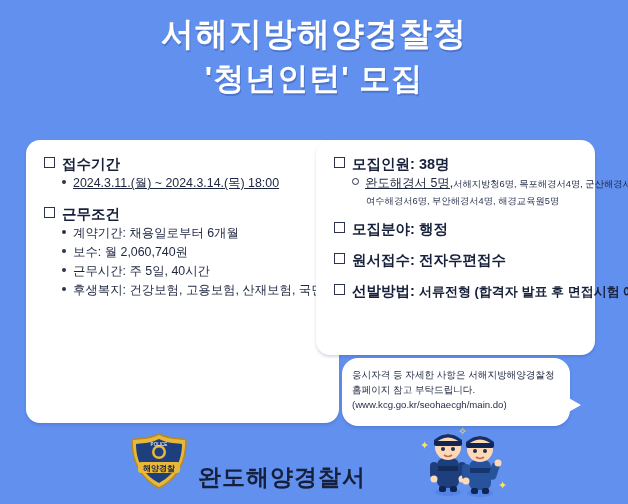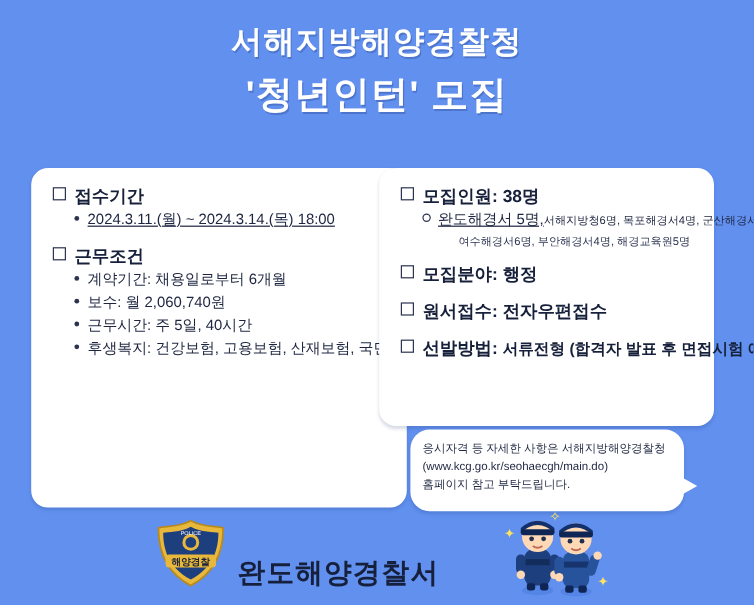--- a/index.html
+++ b/index.html
@@ -23,21 +23,21 @@
 
   
   .title-wrap {
     position: absolute;
     top: 14px;
     left: 0;
     width: 628px;
     text-align: center;
   }
   .title-line1 {
-    font-size: 26px;
+    font-size: 33px;
     font-weight: bold;
     color: #ffffff;
     letter-spacing: 1px;
     line-height: 40px;
     text-shadow: 1px 2px 0 rgba(40,70,140,0.35);
   }
   .title-line2 {
     font-size: 31px;
     font-weight: bold;
     color: #ffffff;
@@ -118,21 +118,21 @@
     border: 1.3px solid #2b3350;
     margin-right: 6px;
     vertical-align: 2px;
   }
   .uline { text-decoration: underline; }
 
   .sub-small {
     font-size: 9.3px;
     color: #2a3250;
     line-height: 14px;
-    margin-left: 48px;
+    margin-left: 32px;
     white-space: nowrap;
   }
 
   
   #bubble {
     position: absolute;
     left: 342px;
     top: 358px;
     width: 228px;
     height: 68px;
@@ -273,22 +273,22 @@
       <div class="head">
         <span class="box"></span><span>선발방법:</span>
         <span class="val" style="font-size:13px;">서류전형 (합격자 발표 후 면접시험 예정)</span>
       </div>
     </div>
 
   </div>
 
   <div id="bubble">
     <div class="bline">응시자격 등 자세한 사항은 서해지방해양경찰청</div>
+    <div class="bline">홈페이지 참고 부탁드립니다.</div>
     <div class="bline">(www.kcg.go.kr/seohaecgh/main.do)</div>
-    <div class="bline">홈페이지 참고 부탁드립니다.</div>
     <div class="tail"></div>
   </div>
 
   <div id="mascots">
     <svg width="90" height="76" viewBox="0 0 90 76">
 
       <g>
         <ellipse cx="30" cy="70" rx="13" ry="4" fill="#3a6fd8" opacity="0.35"></ellipse>
         <rect x="19" y="36" width="22" height="30" rx="7" fill="#1e3f7d"></rect>
         <rect x="19" y="44" width="22" height="5" fill="#122c5c"></rect>

